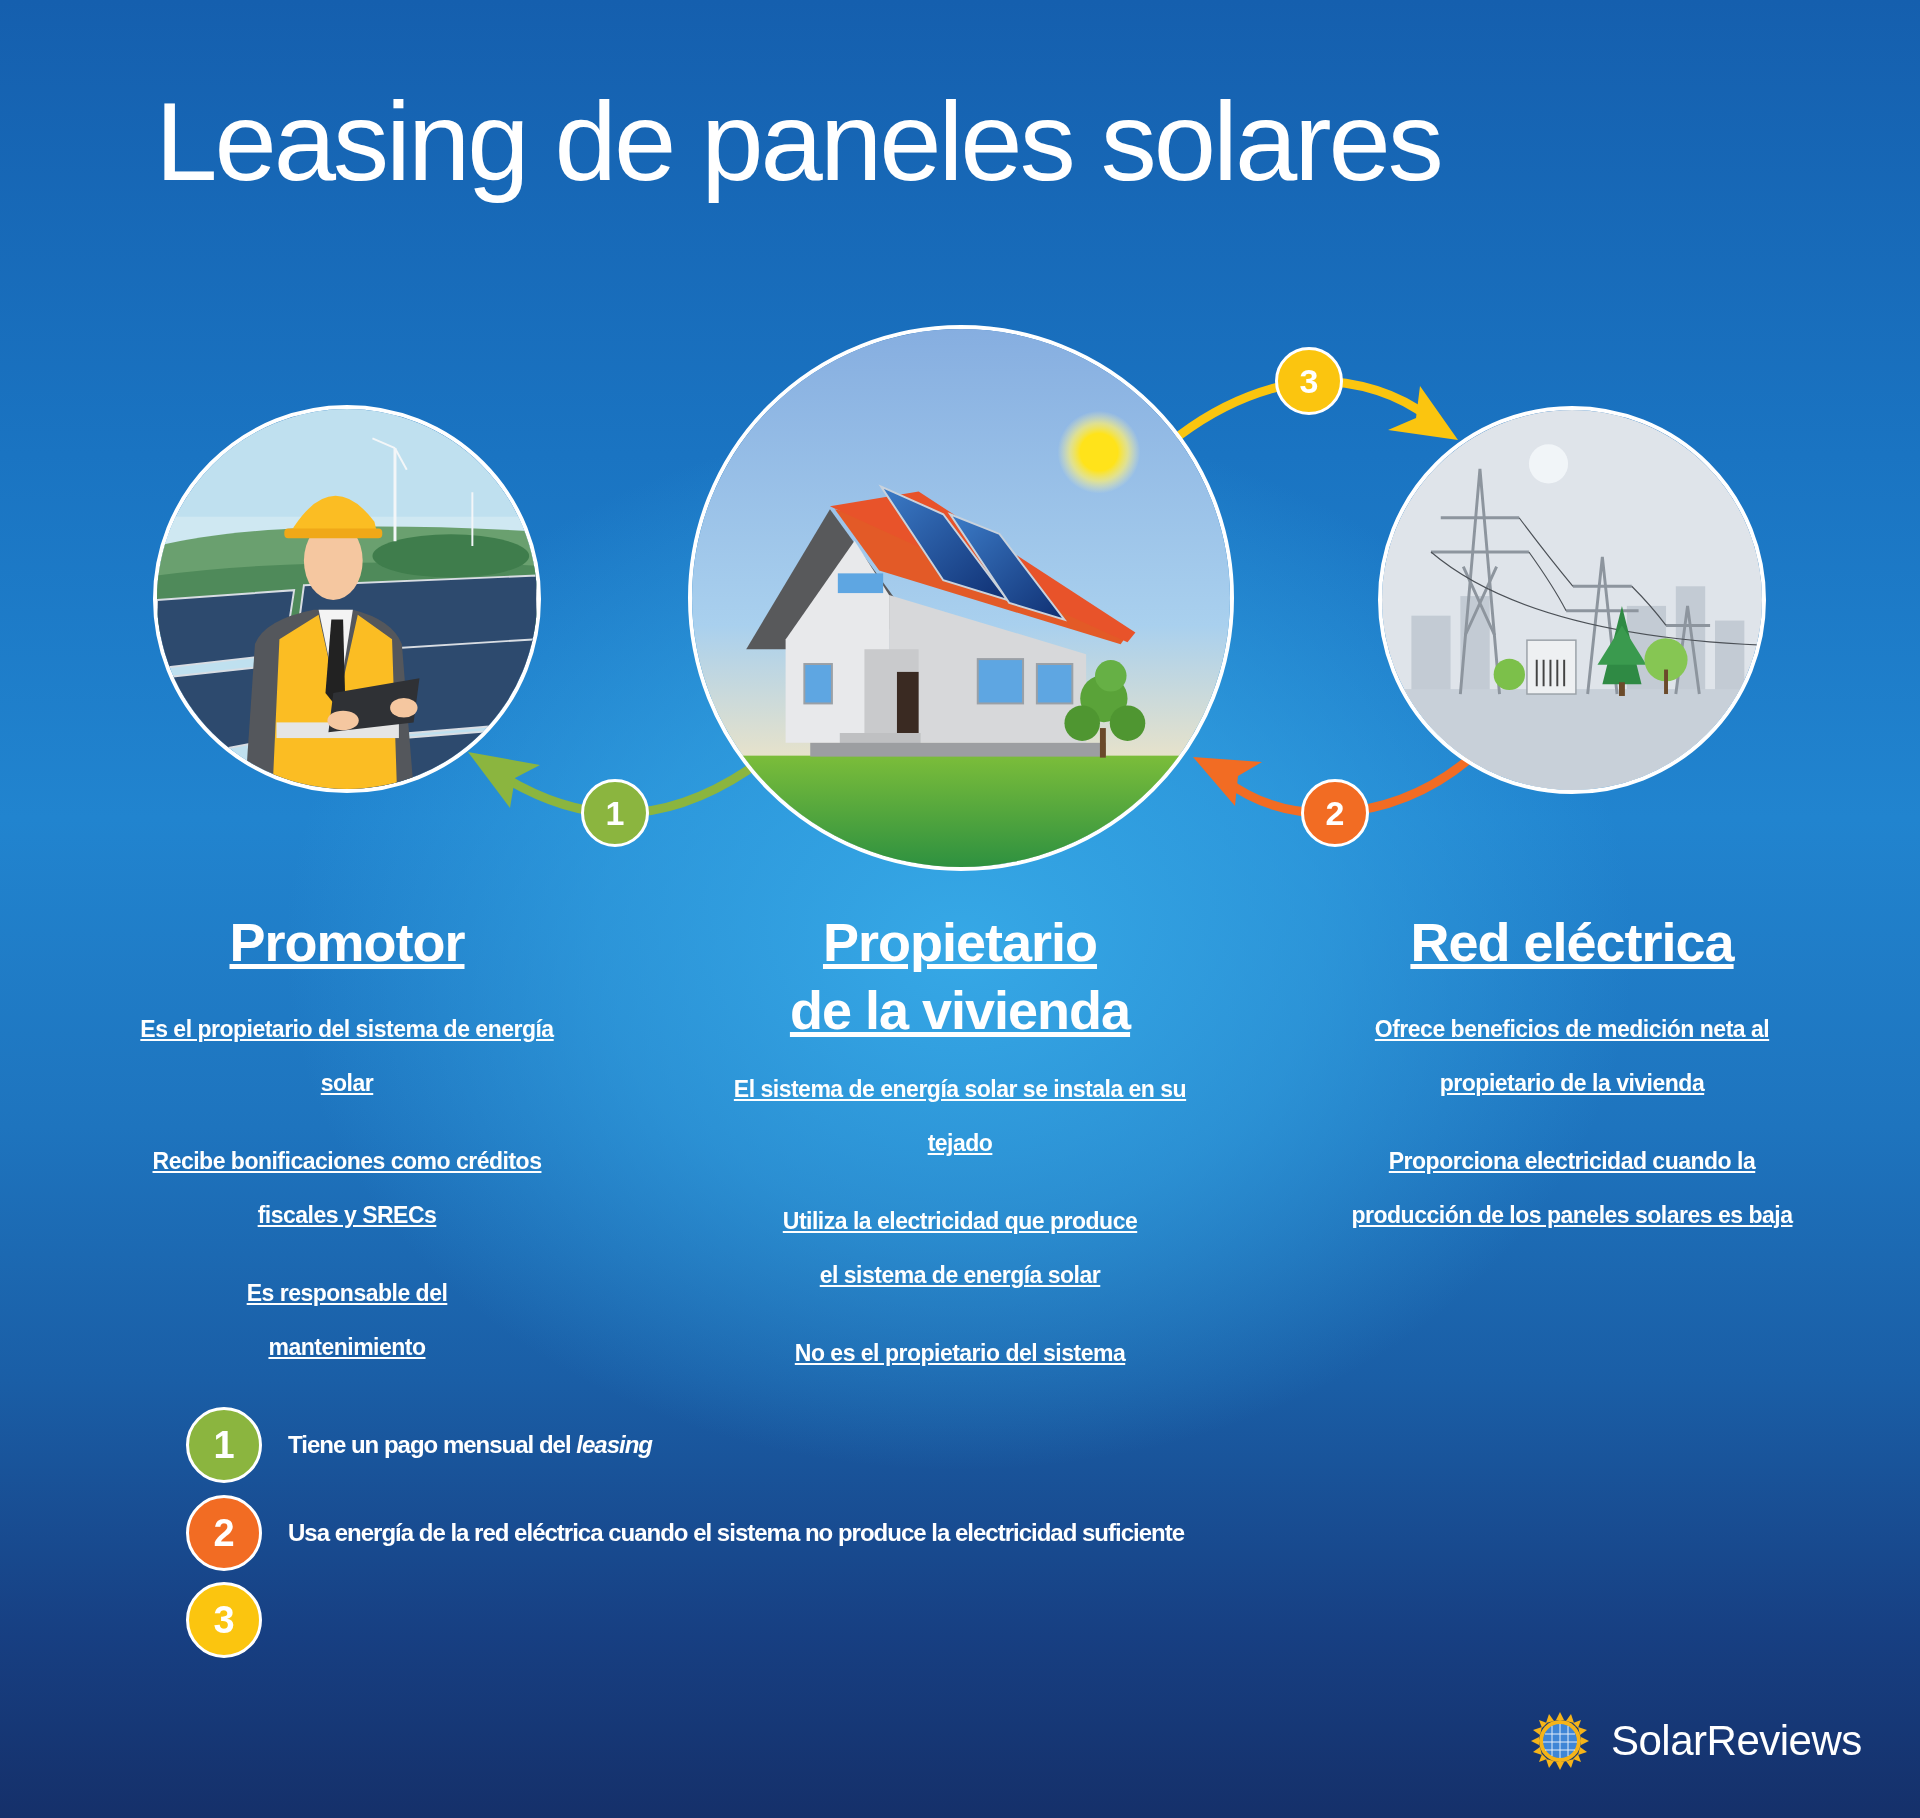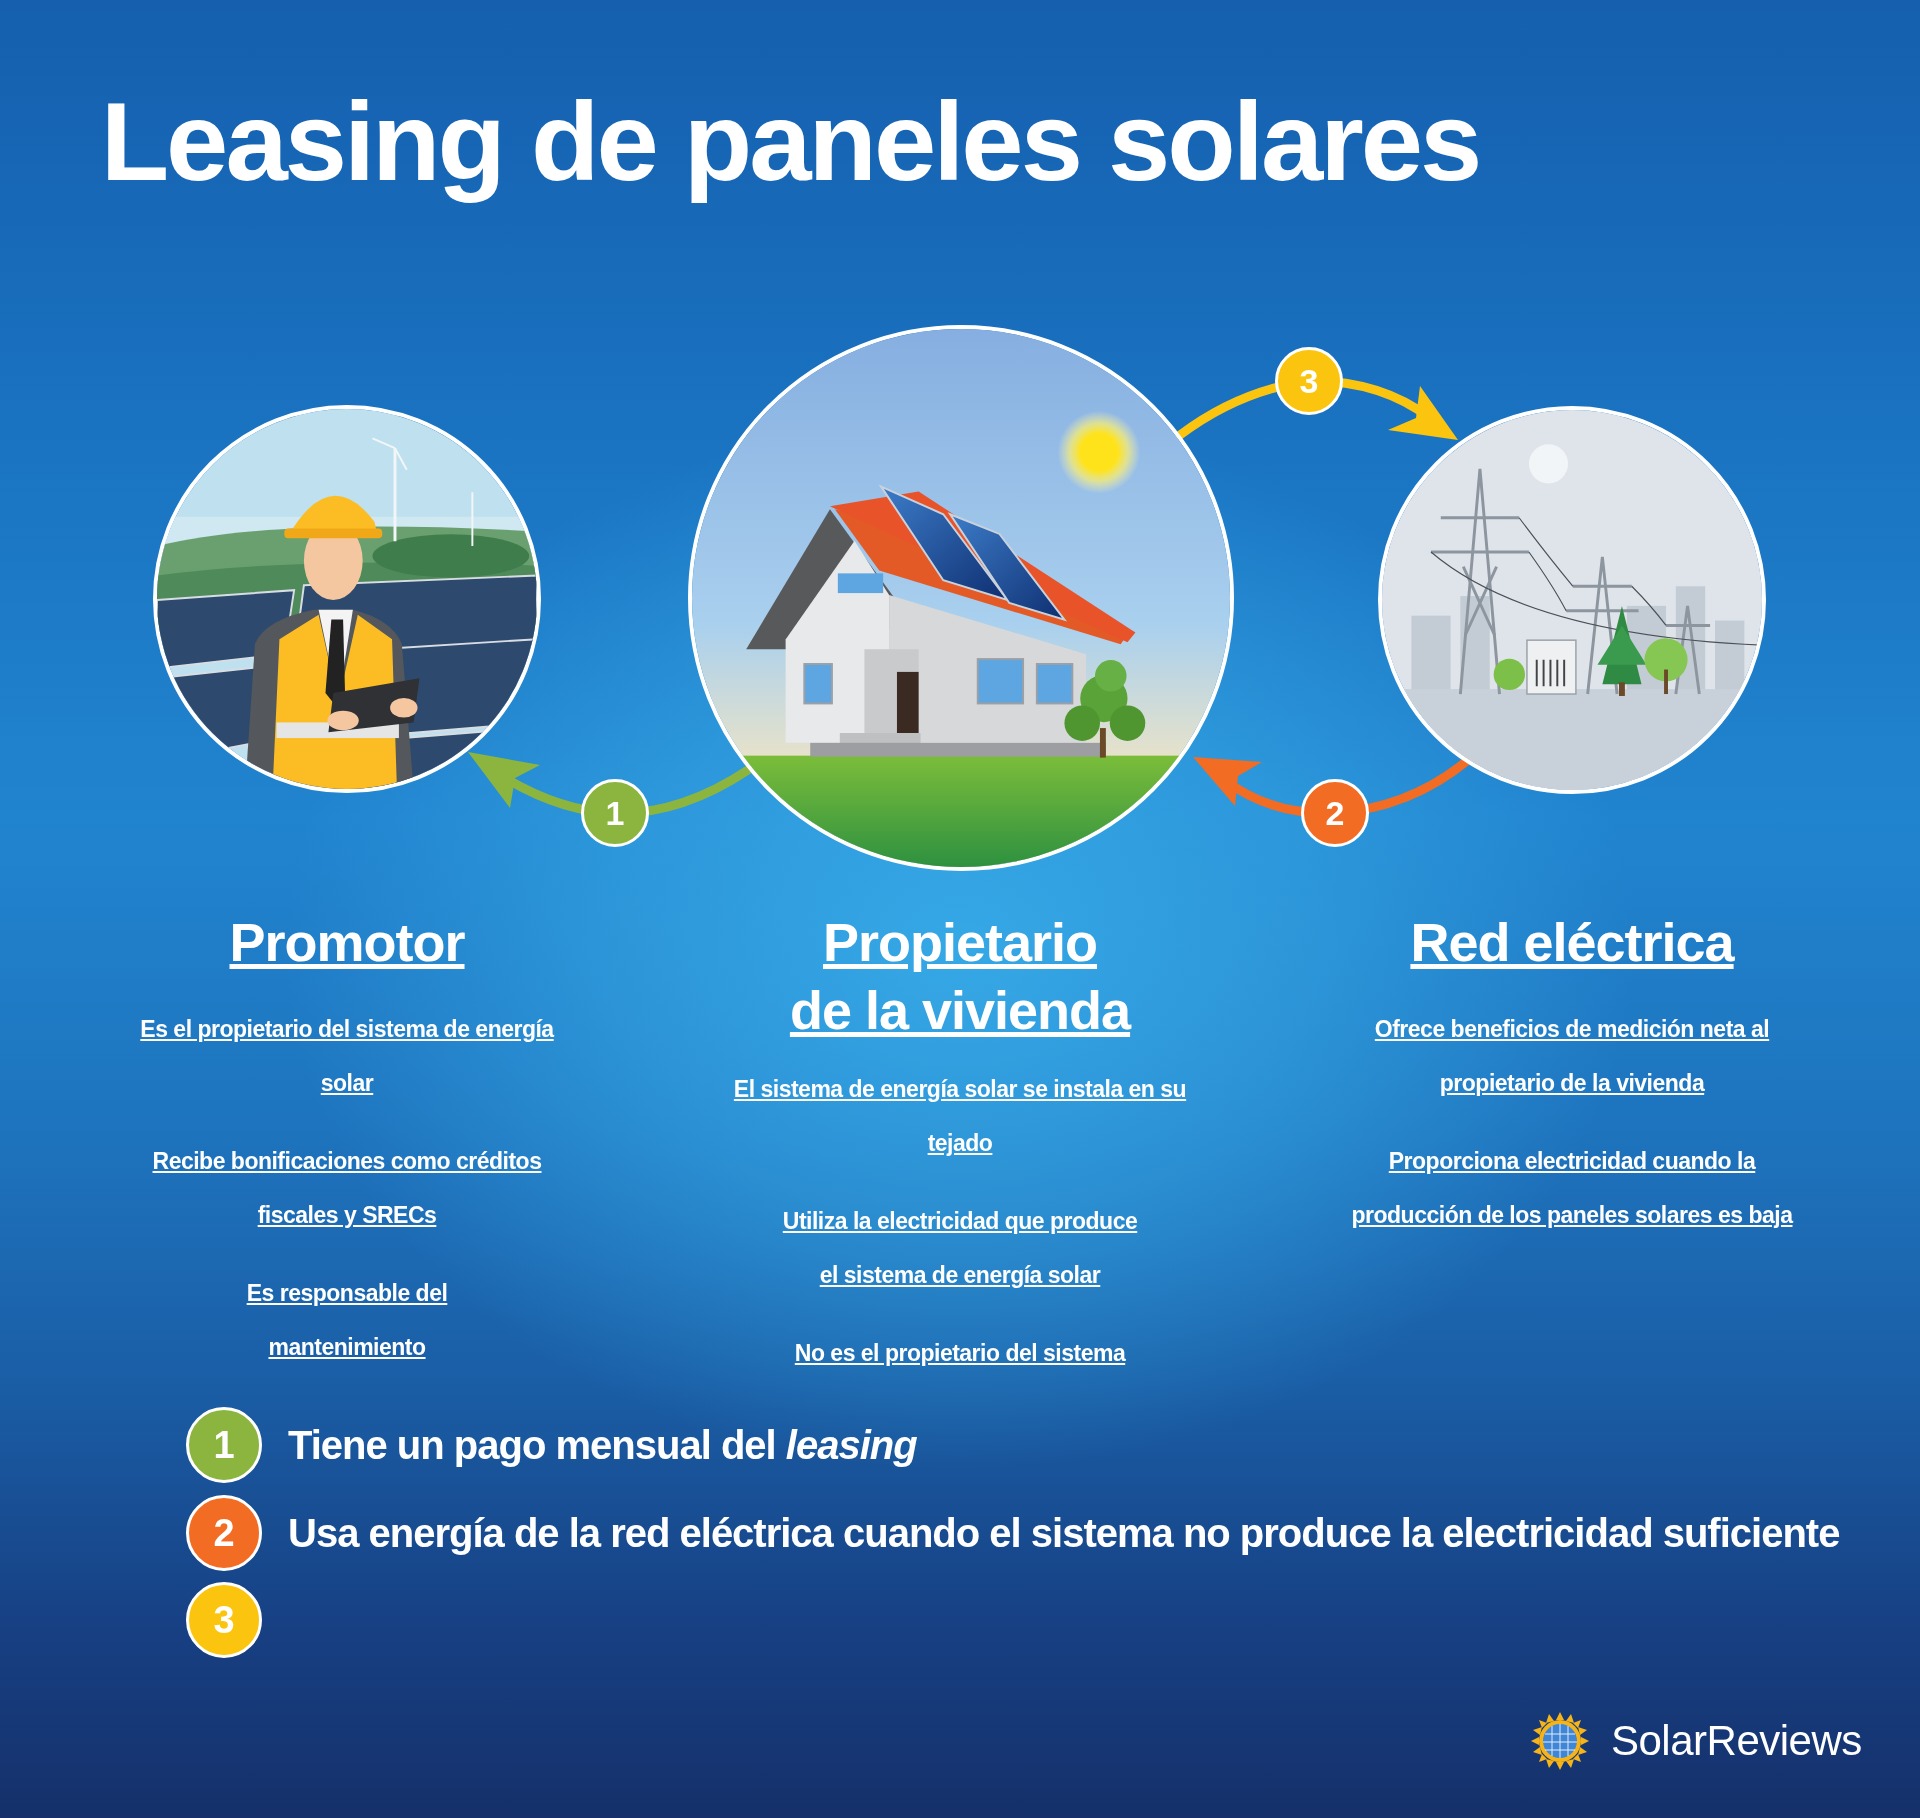--- a/index.html
+++ b/index.html
@@ -6,22 +6,22 @@
   body {
     width:1920px; height:1818px; overflow:hidden; position:relative;
     font-family:"Liberation Sans", "DejaVu Sans", sans-serif;
     color:#ffffff;
     background:
       radial-gradient(ellipse 900px 700px at 50% 52%, #36a8e6 0%, rgba(54,168,230,0.55) 40%, rgba(54,168,230,0) 75%),
       linear-gradient(180deg, #155fae 0%, #1a74c2 25%, #2184cf 45%, #1e74be 62%, #1a5ea6 76%, #173f82 90%, #15306a 100%);
   }
   .abs { position:absolute; }
   .title {
-    left:0; width:1580px; top:86px; text-align:center;
-    font-size:112px; font-weight:bold; letter-spacing:-3px; line-height:1;
+    left:8px; width:1580px; top:86px; text-align:center;
+    font-size:112px; font-weight:normal; letter-spacing:-3px; line-height:1;
   }
   .circle {
     position:absolute; border-radius:50%; border:4px solid #ffffff; overflow:hidden; box-sizing:border-box;
   }
   .circle svg { width:100%; height:100%; display:block; }
   .badge {
     position:absolute; border-radius:50%; border:3px solid #ffffff; box-sizing:border-box;
     display:flex; align-items:center; justify-content:center;
     font-weight:bold; color:#fff; font-family:"Liberation Sans", sans-serif;
   }
@@ -29,21 +29,21 @@
     position:absolute; text-align:center;text-decoration:underline;
   }
   .col h2 {
     margin:0; font-size:54px; font-weight:bold; line-height:68px; letter-spacing:-1px;
   }
   .col p {
     margin:0 0 24px 0; font-size:23px; font-weight:bold; line-height:54px; letter-spacing:-0.5px;
   }
   .legend-row { position:absolute; left:186px; display:flex; align-items:center; }
   .legend-row .badge { position:relative; width:76px; height:76px; font-size:38px; }
-  .legend-row .txt { margin-left:26px; font-size:40px; font-weight:bold; letter-spacing:-1px; white-space:nowrap; }
+  .legend-row .txt { margin-left:26px; font-size:24px; font-weight:bold; letter-spacing:-1px; white-space:nowrap; }
   .legend-row .txt i { font-style:italic; }
   .logo { position:absolute; left:1531px; top:1712px; display:flex; align-items:center; }
   .logo .name { font-size:42px; margin-left:22px; letter-spacing:-0.5px; }
   svg.arrows { position:absolute; left:0; top:0; }
 </style>
 </head>
 <body>
 
 <div class="abs title">Leasing de paneles solares</div>
 

